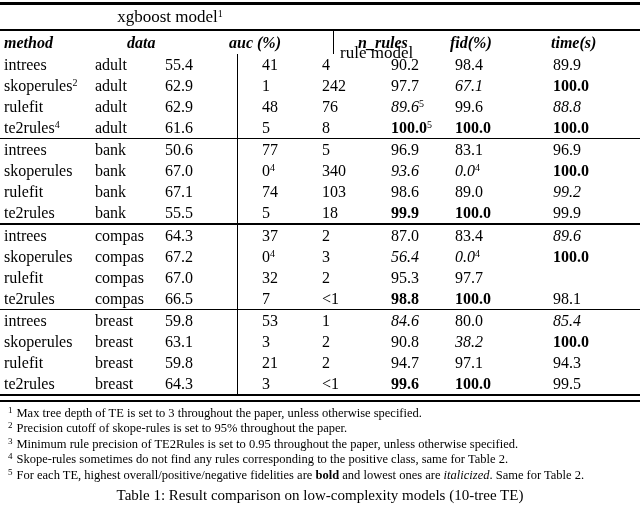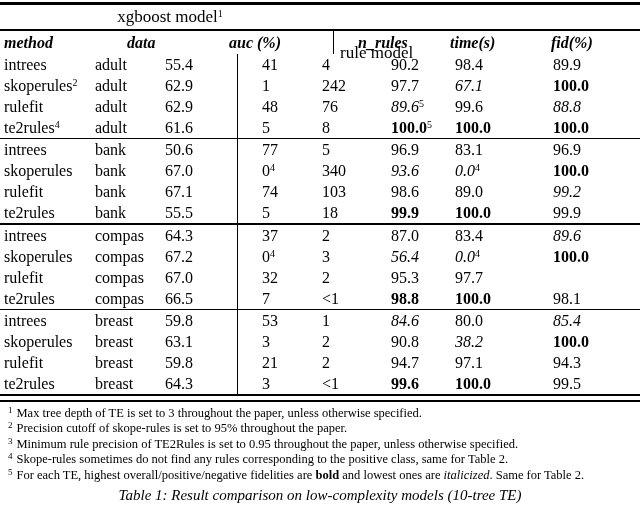--- a/index.html
+++ b/index.html
@@ -29,43 +29,43 @@
 
   .b { font-weight:bold; }
   .i { font-style:italic; }
   sup { font-size:10px; line-height:0; vertical-align:baseline;
     position:relative; top:-5px; }
 
   .footnotes { padding:4px 16px 0 8px; font-size:12.5px; line-height:15.4px; }
   .fn { padding-left:20px; text-indent:-20px; }
   .fn sup { font-size:9px; top:-4px; margin-right:4px; }
 
-  .caption { text-align:center; font-size:15px; margin-top:4px;font-style:italic; }
+  .caption { text-align:center; font-size:15px; margin-top:4px; }
 </style>
 </head>
 <body>
 
 <div class="paper">
   <div class="gap2"></div>
   <div class="rule3"></div>
 
   <div class="grouphead">
     <div class="g1"><span>xgboost model</span><sup>1</sup></div>
     <div class="g2"><span>rule model</span><sup></sup></div>
   </div>
 
   <div class="rule2"></div>
 
   <div class="row hdr">
     <div class="cell c1">method</div>
     <div class="cell c2">data</div>
     <div class="cell c3">auc (%)</div>
     <div class="cell c4">n_rules</div>
+    <div class="cell c6">fid(%)</div>
     <div class="cell c5">time(s)</div>
-    <div class="cell c6">fid(%)</div>
     <div class="cell c7">fid_pos(%)</div>
     <div class="cell c8">fid_neg(%)</div>
   </div>
 
   <div id="tbody">
       <div>
         <div class="row">
           <div class="cell c1"><span>intrees</span></div>
           <div class="cell c2"><span>adult</span></div>
           <div class="cell c3"><span>55.4</span></div>

